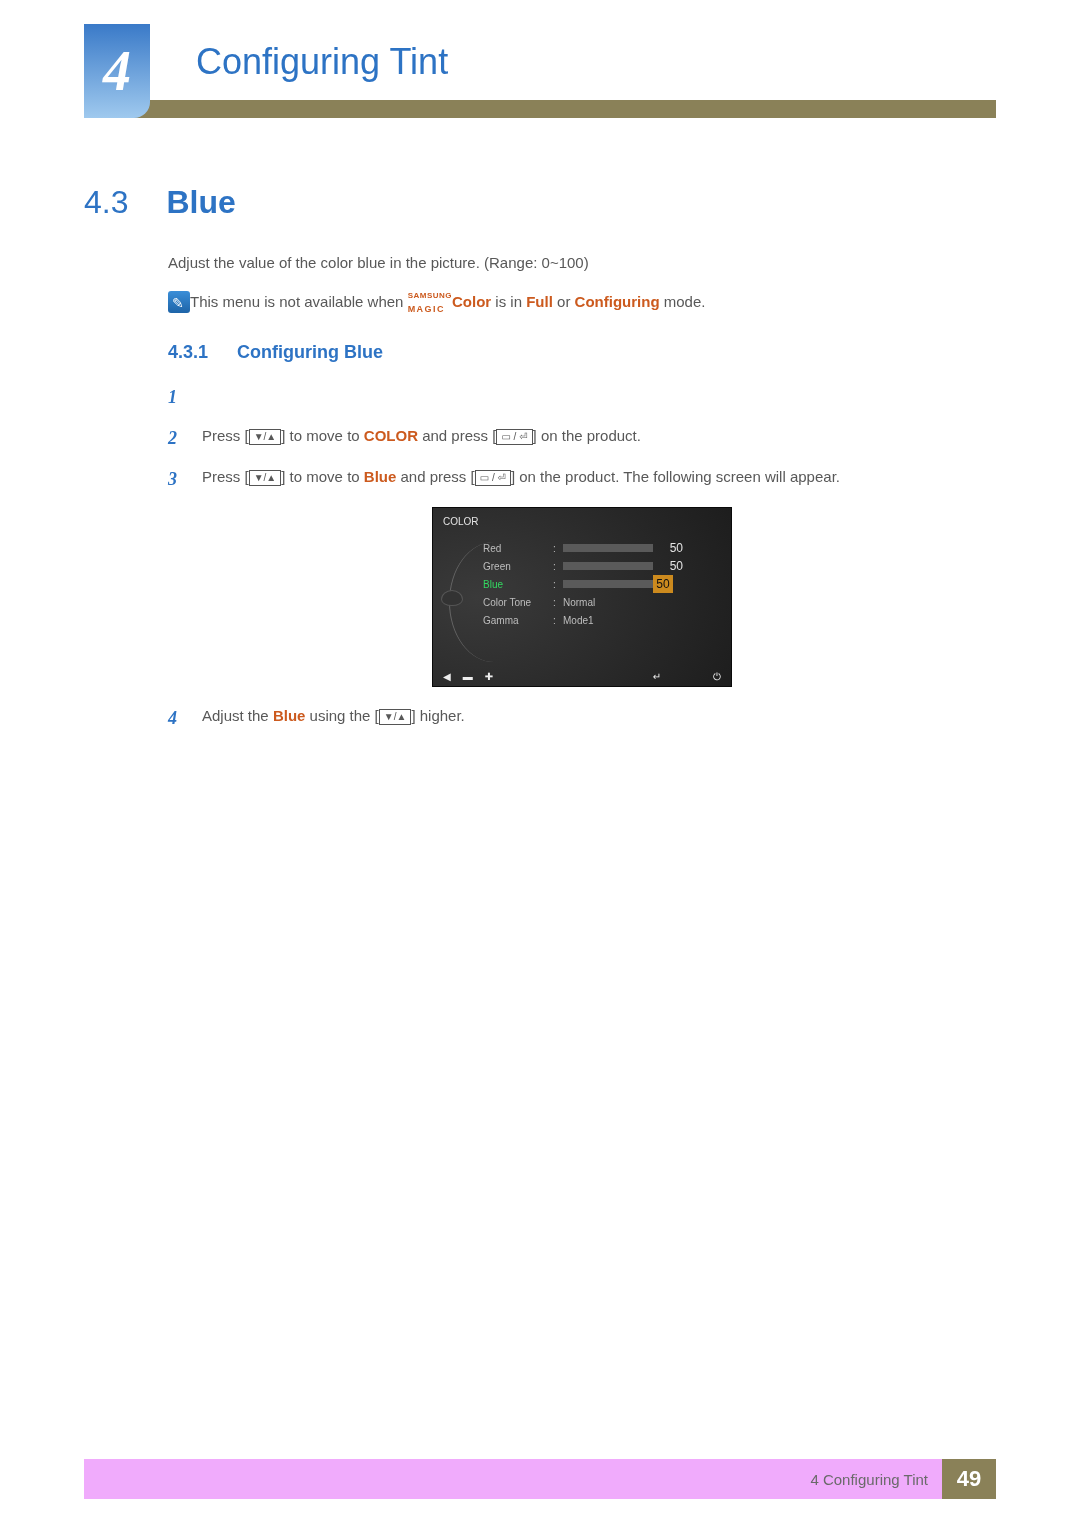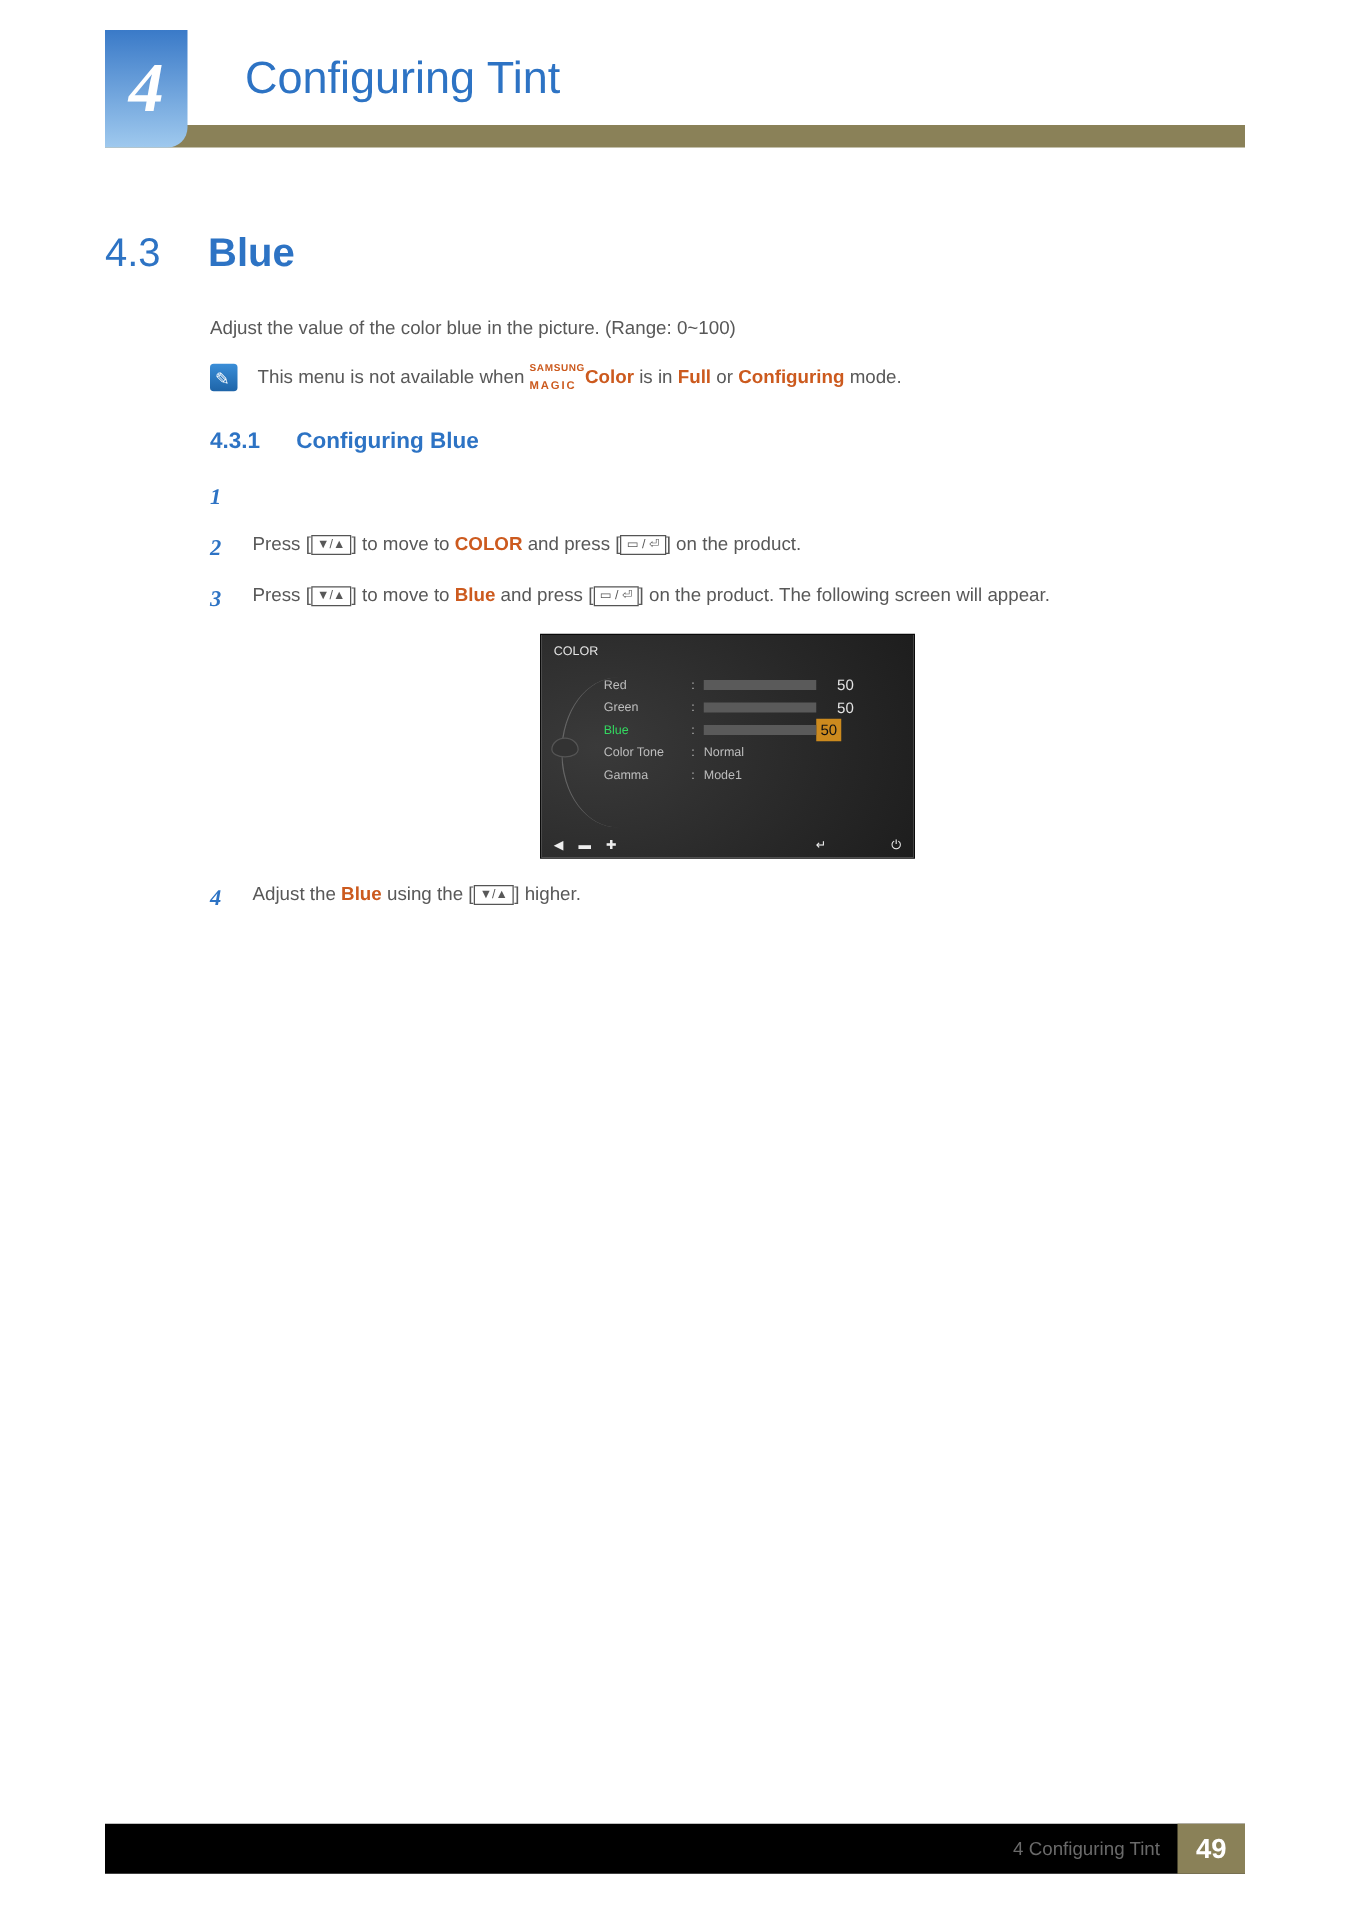--- a/index.html
+++ b/index.html
@@ -32,21 +32,21 @@
   .section-row {
     position:absolute; top:184px; left:84px; width:912px;
     display:flex; align-items:baseline; gap:38px;
   }
   .section-num { font-size:32px; color:#2d73c4; font-weight:normal;}
   .section-title { font-size:32px; color:#2d73c4; font-weight:bold;}
 
   .body { position:absolute; top:252px; left:168px; width:828px; font-size:15px; line-height:1.5; color:#585858;}
   .body p { margin-bottom:16px; }
 
-  .note { display:flex; align-items:flex-end; gap:16px; margin-top:6px; margin-bottom:26px;}
+  .note { display:flex; align-items:flex-end; margin-top:6px; margin-bottom:26px;}
   .note-icon { width:22px; height:22px; background:linear-gradient(#3a8ed8,#1e64a8); border-radius:3px; position:relative; flex:0 0 22px;}
   .note-icon::after{content:"✎"; color:#fff; font-size:14px; position:absolute; left:4px; top:2px;}
   .note-text { font-size:15px; color:#585858; }
   .magic-sup { font-size:8px; color:#cc5a1e; font-weight:bold; letter-spacing:0.5px; vertical-align:super;}
   .magic-sub { font-size:9px; color:#cc5a1e; font-weight:bold; letter-spacing:1.5px; }
   .orange-b { color:#cc5a1e; font-weight:bold;}
 
   .subhead { font-size:18px; color:#2d73c4; font-weight:bold; margin-top:10px; margin-bottom:18px;}
   .subhead .num { margin-right:24px; }
 
@@ -90,21 +90,21 @@
     display:flex; align-items:center; gap:30px; padding:0 10px;
     color:#eee; font-size:10px;
   }
   .osd-footer .grp { display:flex; gap:12px;}
   .osd-footer span { position:relative;}
   .fic { font-size:10px;}
 
   
   .bottom {
     position:absolute; left:84px; bottom:28px; width:912px; height:40px;
-    background:#000000;
+    background:#f0abfc;
     display:flex; align-items:center; justify-content:flex-end;
   }
   .bottom-text { font-size:15px; color:#6a6a6a; margin-right:0;}
   .bottom-page {
     width:54px; height:40px; background:#8a8158; color:#fff;
     display:flex;align-items:center;justify-content:center;
     font-size:22px; font-weight:bold; margin-left:14px;
   }
 </style>
 </head>

